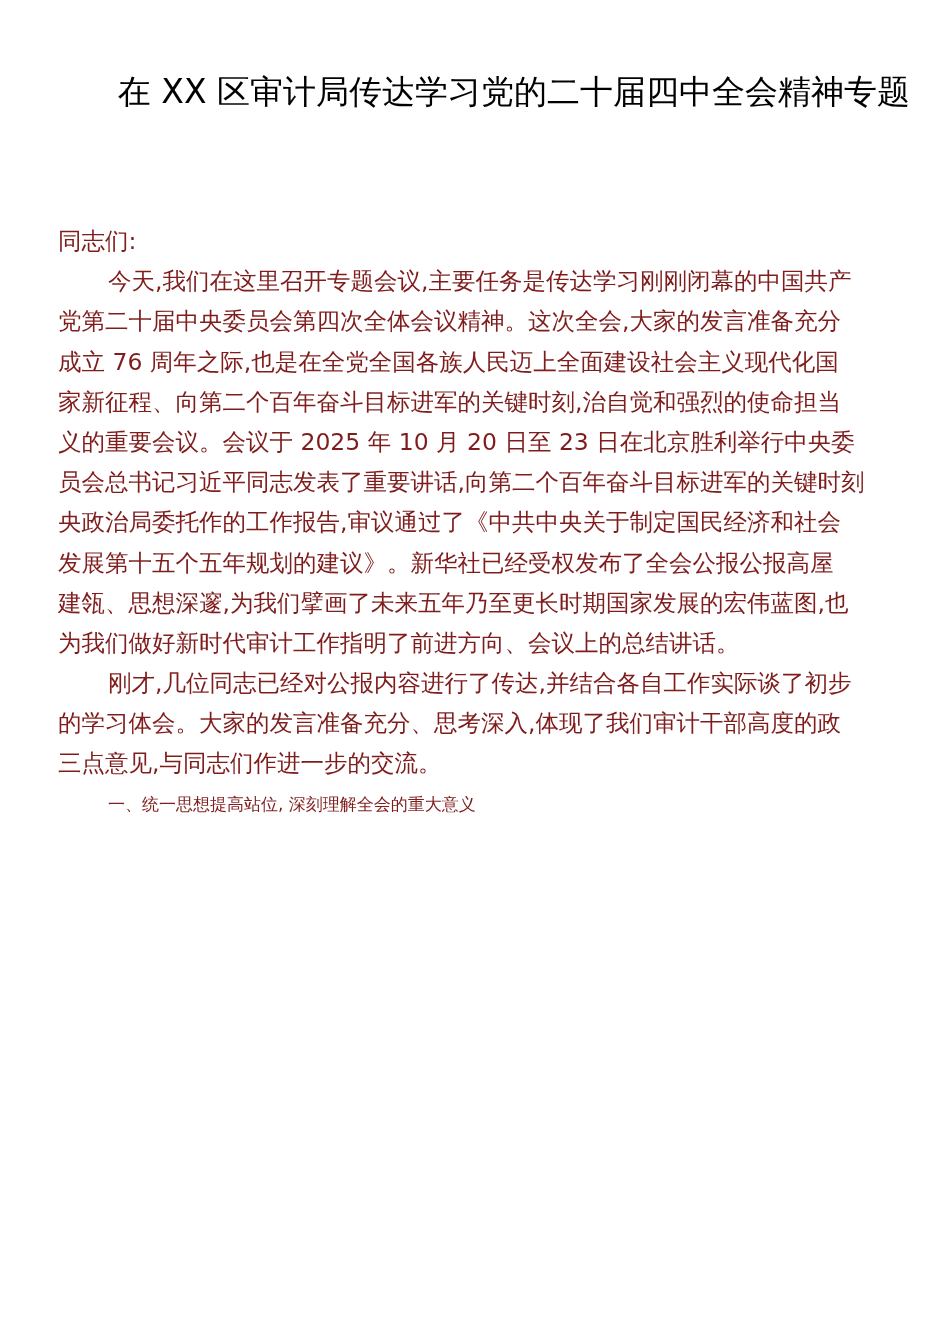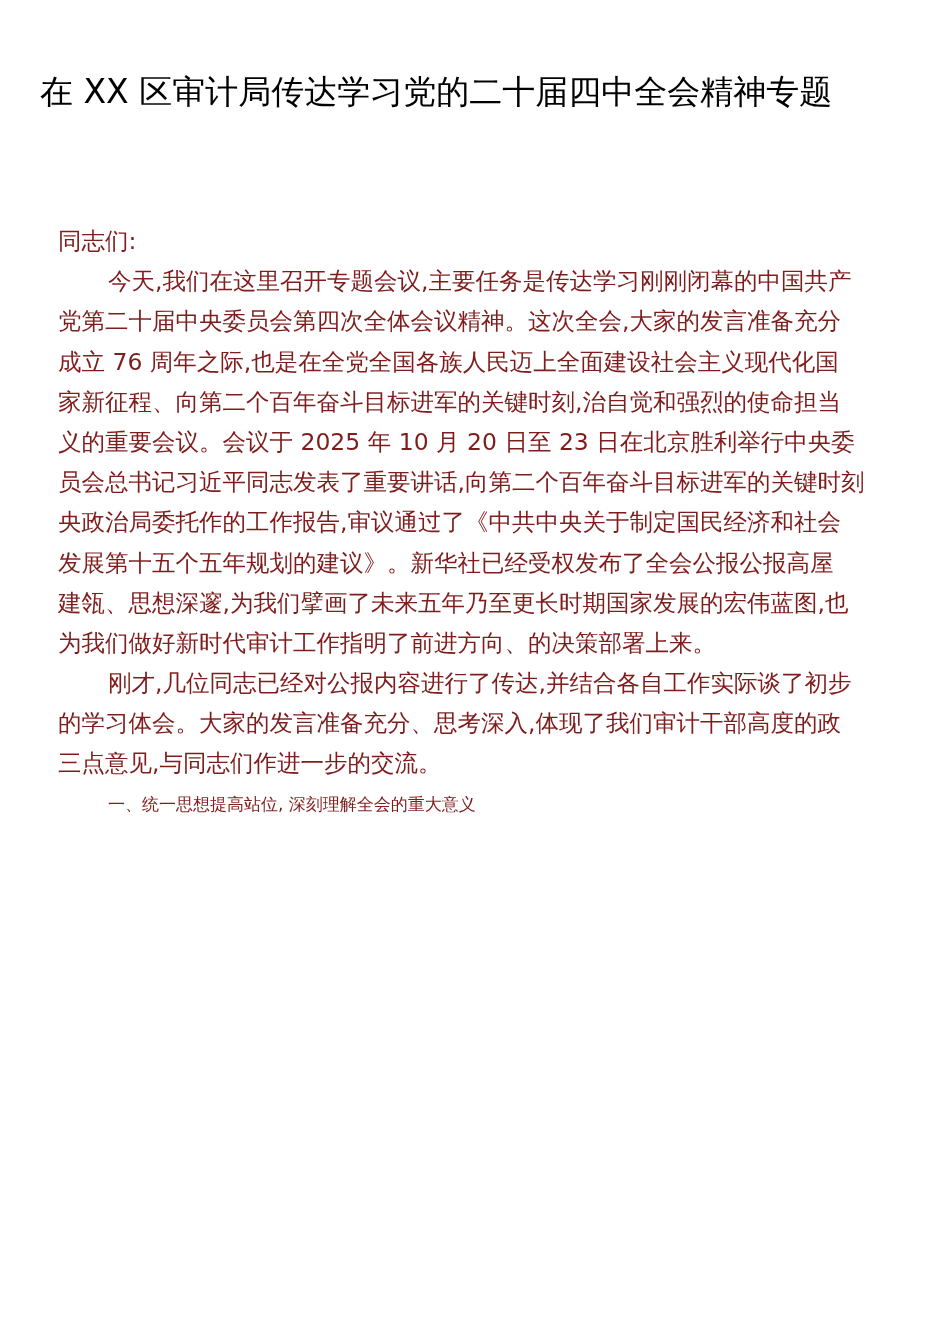--- a/index.html
+++ b/index.html
@@ -21,21 +21,21 @@
       top: 0;
       width: 950px;
       height: 1344px;
       background: #ffffff;
     }
     .title {
       position: absolute;
       left: 40px;
       width: 870px;
       top: 68px;
-      text-align: left;
+      text-align: right;
       font-size: 33px;
       line-height: 47px;
       letter-spacing: 0px;
       color: #000;
     }
     .title .tline {
       display: block;
       white-space: nowrap;
     }
     .body {
@@ -75,21 +75,21 @@
     <div>
       <span class="line indent">今天,我们在这里召开专题会议,主要任务是传达学习刚刚闭幕的中国共产</span>
       <span class="line">党第二十届中央委员会第四次全体会议精神。这次全会,大家的发言准备充分</span>
       <span class="line">成立 76 周年之际,也是在全党全国各族人民迈上全面建设社会主义现代化国</span>
       <span class="line">家新征程、向第二个百年奋斗目标进军的关键时刻,治自觉和强烈的使命担当</span>
       <span class="line">义的重要会议。会议于 2025 年 10 月 20 日至 23 日在北京胜利举行中央委</span>
       <span class="line">员会总书记习近平同志发表了重要讲话,向第二个百年奋斗目标进军的关键时刻</span>
       <span class="line">央政治局委托作的工作报告,审议通过了《中共中央关于制定国民经济和社会</span>
       <span class="line">发展第十五个五年规划的建议》。新华社已经受权发布了全会公报公报高屋</span>
       <span class="line">建瓴、思想深邃,为我们擘画了未来五年乃至更长时期国家发展的宏伟蓝图,也</span>
-      <span class="line">为我们做好新时代审计工作指明了前进方向、的决策部署上来。</span>
+      <span class="line">为我们做好新时代审计工作指明了前进方向、会议上的总结讲话。</span>
     </div>
 
     <div>
       <span class="line indent">刚才,几位同志已经对公报内容进行了传达,并结合各自工作实际谈了初步</span>
       <span class="line">的学习体会。大家的发言准备充分、思考深入,体现了我们审计干部高度的政</span>
       <span class="line">三点意见,与同志们作进一步的交流。</span>
     </div>
 
     <span class="line indent heading-line">一、统一思想提高站位, 深刻理解全会的重大意义</span>
 

